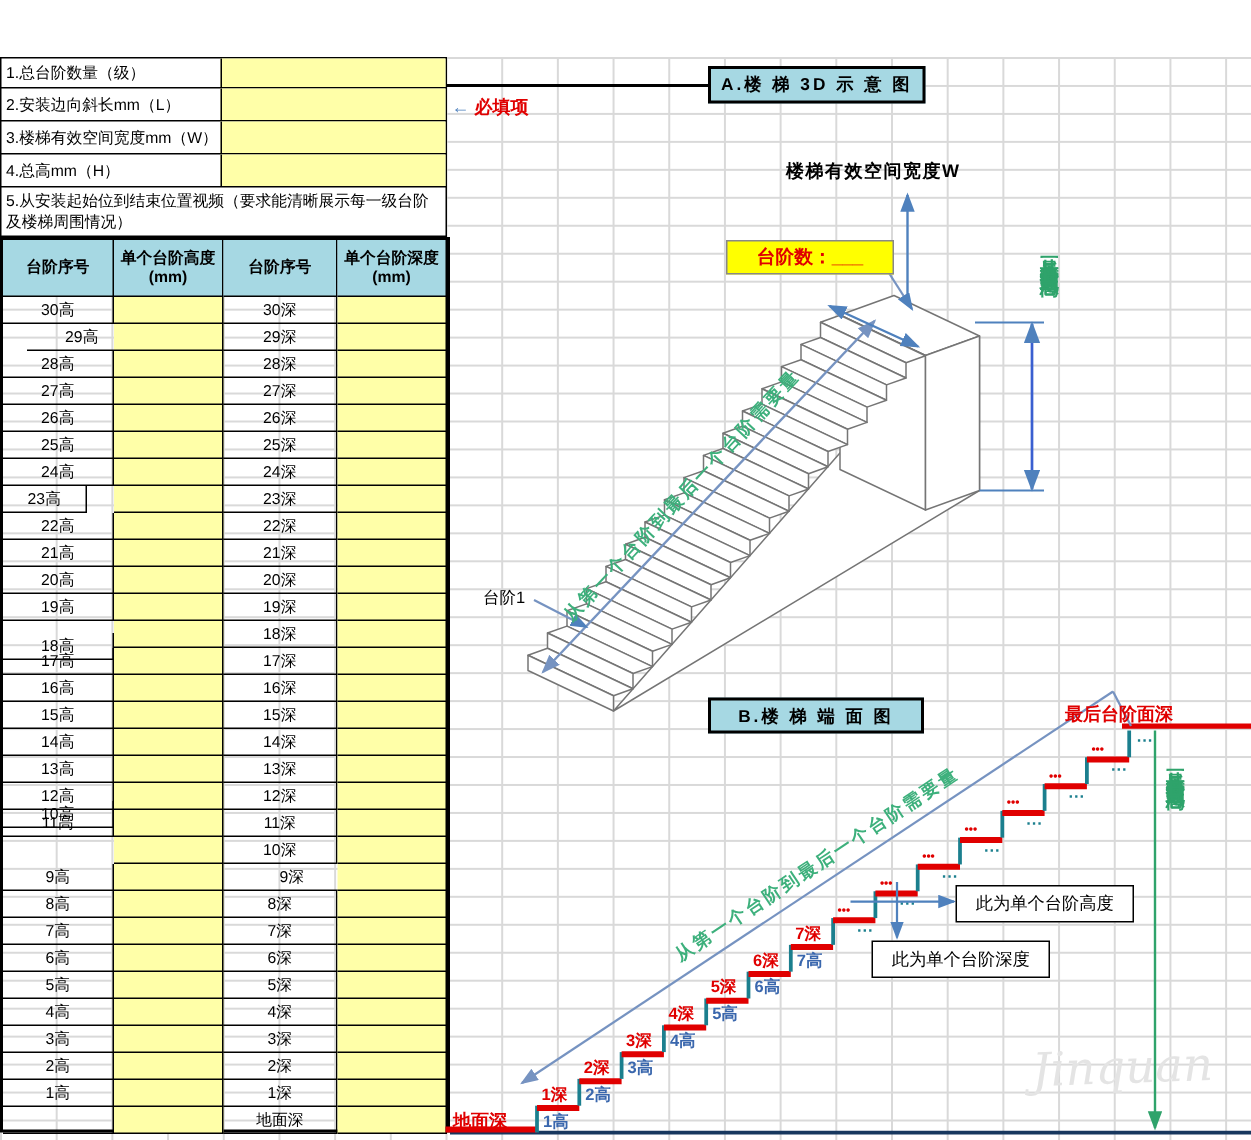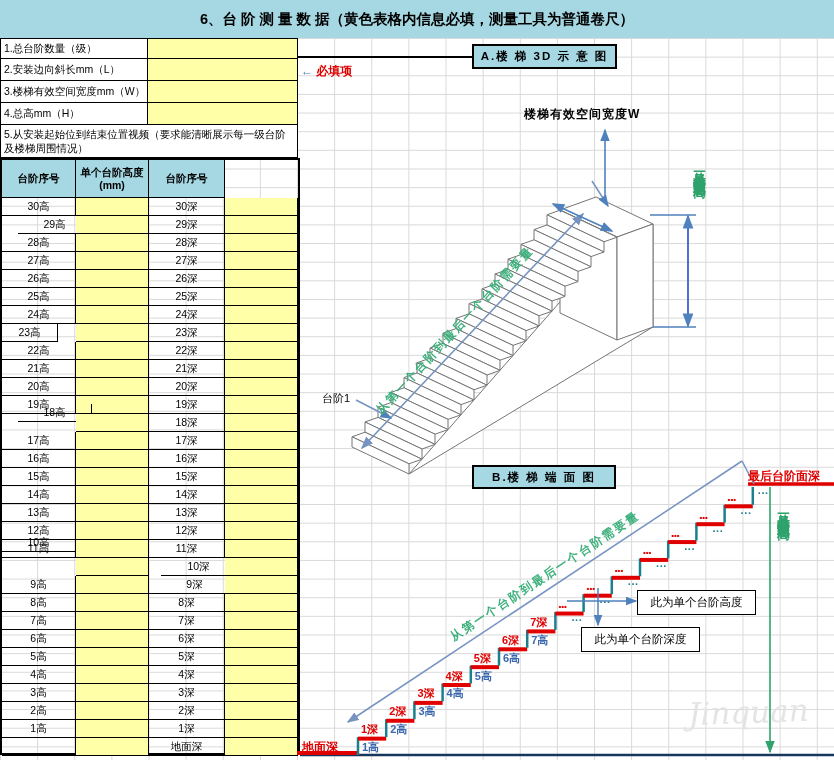--- a/index.html
+++ b/index.html
@@ -53,21 +53,20 @@
              font-style:italic;font-size:31px;color:#e4e4e4;transform:rotate(-2deg);z-index:1;}
   svg{position:absolute;z-index:3;overflow:visible;}
   svg text{font-family:"Liberation Sans","DejaVu Sans",sans-serif;}
 </style>
 </head>
 <body>
 
 <div class="canvas">
   <div class="grid"></div>
 
-  <div class="abs titlebar">6、台 阶 测 量 数 据（黄色表格内信息必填，测量工具为普通卷尺）</div>
   <div class="abs strayline"></div>
 
   <div class="abs form">
     <div class="frow" style="top:0;height:21px;">
       <span class="flabel">1.总台阶数量（级）</span>
       <span class="fyellow"></span>
     </div>
     <div class="frow" style="top:20px;height:23px;">
       <span class="flabel">2.安装边向斜长mm（L）</span>
       <span class="fyellow"></span>
@@ -87,20 +86,21 @@
 
   <div class="abs reqnote">
     <span class="reqarrow">←</span>
     <span class="reqtext">必填项</span>
   </div>
 
   <div class="abs mtable">
     <div class="hcell" style="left:0;width:74px;">台阶序号</div>
     <div class="hcell" style="left:74px;width:73px;">单个台阶高度(mm)</div>
     <div class="hcell" style="left:147px;width:76px;">台阶序号</div>
+    <div class="hcell" style="left:223px;width:73px;">单个台阶深度(mm)</div>
     <div id="tbody">
         <div class="bcell" style="left: 0px; top: 38px; width: 74px;">30高</div>
         <div class="bcell ycell" style="left: 74px; top: 38px; width: 73px;"></div>
         <div class="bcell" style="left: 147px; top: 38px; width: 76px;">30深</div>
         <div class="bcell ycell" style="left: 223px; top: 38px; width: 73px;"></div>
         <div class="bcell" style="left: 16px; top: 56px; width: 74px;">29高</div>
         <div class="bcell ycell" style="left: 74px; top: 56px; width: 73px;"></div>
         <div class="bcell" style="left: 147px; top: 56px; width: 76px;">29深</div>
         <div class="bcell ycell" style="left: 223px; top: 56px; width: 73px;"></div>
         <div class="bcell" style="left: 0px; top: 74px; width: 74px;">28高</div>
@@ -136,21 +136,21 @@
         <div class="bcell" style="left: 147px; top: 200px; width: 76px;">21深</div>
         <div class="bcell ycell" style="left: 223px; top: 200px; width: 73px;"></div>
         <div class="bcell" style="left: 0px; top: 218px; width: 74px;">20高</div>
         <div class="bcell ycell" style="left: 74px; top: 218px; width: 73px;"></div>
         <div class="bcell" style="left: 147px; top: 218px; width: 76px;">20深</div>
         <div class="bcell ycell" style="left: 223px; top: 218px; width: 73px;"></div>
         <div class="bcell" style="left: 0px; top: 236px; width: 74px;">19高</div>
         <div class="bcell ycell" style="left: 74px; top: 236px; width: 73px;"></div>
         <div class="bcell" style="left: 147px; top: 236px; width: 76px;">19深</div>
         <div class="bcell ycell" style="left: 223px; top: 236px; width: 73px;"></div>
-        <div class="bcell" style="left: 0px; top: 244px; width: 74px; margin-left: 16px;">18高</div>
+        <div class="bcell" style="left: 0px; top: 262px; width: 74px;">18高</div>
         <div class="bcell ycell" style="left: 74px; top: 254px; width: 73px;"></div>
         <div class="bcell" style="left: 147px; top: 254px; width: 76px;">18深</div>
         <div class="bcell ycell" style="left: 223px; top: 254px; width: 73px;"></div>
         <div class="bcell" style="left: 0px; top: 272px; width: 74px;">17高</div>
         <div class="bcell ycell" style="left: 74px; top: 272px; width: 73px;"></div>
         <div class="bcell" style="left: 147px; top: 272px; width: 76px;">17深</div>
         <div class="bcell ycell" style="left: 223px; top: 272px; width: 73px;"></div>
         <div class="bcell" style="left: 0px; top: 290px; width: 74px;">16高</div>
         <div class="bcell ycell" style="left: 74px; top: 290px; width: 73px;"></div>
         <div class="bcell" style="left: 147px; top: 290px; width: 76px;">16深</div>
@@ -170,21 +170,21 @@
         <div class="bcell" style="left: 0px; top: 362px; width: 74px;">12高</div>
         <div class="bcell ycell" style="left: 74px; top: 362px; width: 73px;"></div>
         <div class="bcell" style="left: 147px; top: 362px; width: 76px;">12深</div>
         <div class="bcell ycell" style="left: 223px; top: 362px; width: 73px;"></div>
         <div class="bcell" style="left: 0px; top: 380px; width: 74px;">11高</div>
         <div class="bcell ycell" style="left: 74px; top: 380px; width: 73px;"></div>
         <div class="bcell" style="left: 147px; top: 380px; width: 76px;">11深</div>
         <div class="bcell ycell" style="left: 223px; top: 380px; width: 73px;"></div>
         <div class="bcell" style="left: 0px; top: 374px; width: 74px;">10高</div>
         <div class="bcell ycell" style="left: 74px; top: 398px; width: 73px;"></div>
-        <div class="bcell" style="left: 159px; top: 398px; width: 76px;">10深</div>
+        <div class="bcell" style="left: 147px; top: 398px; width: 76px;">10深</div>
         <div class="bcell ycell" style="left: 223px; top: 398px; width: 73px;"></div>
         <div class="bcell" style="left: 0px; top: 416px; width: 74px;">9高</div>
         <div class="bcell ycell" style="left: 74px; top: 416px; width: 73px;"></div>
         <div class="bcell" style="left: 147px; top: 416px; width: 92px;">9深</div>
         <div class="bcell ycell" style="left: 223px; top: 416px; width: 73px;"></div>
         <div class="bcell" style="left: 0px; top: 434px; width: 74px;">8高</div>
         <div class="bcell ycell" style="left: 74px; top: 434px; width: 73px;"></div>
         <div class="bcell" style="left: 147px; top: 434px; width: 76px;">8深</div>
         <div class="bcell ycell" style="left: 223px; top: 434px; width: 73px;"></div>
         <div class="bcell" style="left: 0px; top: 452px; width: 74px;">7高</div>
@@ -217,20 +217,21 @@
         <div class="bcell ycell" style="left: 223px; top: 560px; width: 73px;"></div>
         <div class="bcell" style="left: 0px; top: 578px; width: 74px;"></div>
         <div class="bcell ycell" style="left: 74px; top: 578px; width: 73px;"></div>
         <div class="bcell" style="left: 147px; top: 578px; width: 76px;">地面深</div>
         <div class="bcell ycell" style="left: 223px; top: 578px; width: 73px;"></div>
       </div>
   </div>
 
   <div class="abs dbox" style="left:472px;top:44px;width:141px;height:21px;">A.楼 梯 3D 示 意 图</div>
   <div class="abs widthlabel">楼梯有效空间宽度W</div>
+  <div class="abs stepcountbox">台阶数：___</div>
   <div class="abs step1label">台阶1</div>
   <div class="abs vgreen" style="left:692px;top:162px;height:212px;">从最后一个台阶平面到地面总高H</div>
   <div class="abs slopetext" style="left:340px;top:322px;width:230px;transform:rotate(-47deg);">从第一个台阶到最后一个台阶需要量</div>
 
   <svg id="svg-a" style="left:300px;top:85px;" width="534" height="375">
       <defs>
         <marker id="absvg-a" markerWidth="9" markerHeight="8" refX="7" refY="3" orient="auto-start-reverse">
           <path d="M0,0 L8,3 L0,6 Z" fill="#4f81bd"></path>
         </marker>
         <marker id="agsvg-a" markerWidth="9" markerHeight="8" refX="7" refY="3" orient="auto-start-reverse">
@@ -280,21 +281,21 @@
       <line x1="253" y1="119" x2="312" y2="146" stroke="#4f81bd" stroke-width="1.6" marker-start="url(#absvg-a)" marker-end="url(#absvg-a)"></line>
       <line x1="305" y1="118" x2="305" y2="45" stroke="#4f81bd" stroke-width="1.6" marker-end="url(#absvg-a)"></line>
       <line x1="350" y1="130" x2="396" y2="130" stroke="#4f81bd" stroke-width="1.4"></line>
       <line x1="353" y1="242" x2="396" y2="242" stroke="#4f81bd" stroke-width="1.4"></line>
       <line x1="388" y1="131" x2="388" y2="241" stroke="#3a5fd0" stroke-width="1.8" marker-start="url(#absvg-a)" marker-end="url(#absvg-a)"></line>
       <line x1="292" y1="96" x2="308" y2="121" stroke="#7693c1" stroke-width="1.5" marker-end="url(#absvg-a)"></line>
       <line x1="56" y1="315" x2="91" y2="333" stroke="#7693c1" stroke-width="1.5" marker-end="url(#absvg-a)"></line>
     </svg>
 
   <div class="abs dbox" style="left:472px;top:465px;width:140px;height:20px;">B.楼 梯 端 面 图</div>
-  <div class="abs redlabel" style="left:748px;top:468px;">最后台阶面深</div>
+  <div class="abs redlabel" style="left:710px;top:468px;">最后台阶面深</div>
   <div class="abs redlabel" style="left:302px;top:739px;">地面深</div>
   <div class="abs vgreen" style="left:776px;top:504px;height:212px;">从最后一个台阶平面到地面总高H</div>
   <div class="abs slopetext" style="left:430px;top:568px;width:230px;transform:rotate(-33.5deg);">从第一个台阶到最后一个台阶需要量</div>
   <div class="abs callout" style="left:581px;top:627px;width:117px;height:23px;">此为单个台阶深度</div>
   <div class="abs callout" style="left:637px;top:590px;width:117px;height:23px;">此为单个台阶高度</div>
 
   <svg id="svg-b" style="left:290px;top:455px;" width="544" height="305">
       <defs>
         <marker id="absvg-b" markerWidth="9" markerHeight="8" refX="7" refY="3" orient="auto-start-reverse">
           <path d="M0,0 L8,3 L0,6 Z" fill="#4f81bd"></path>

